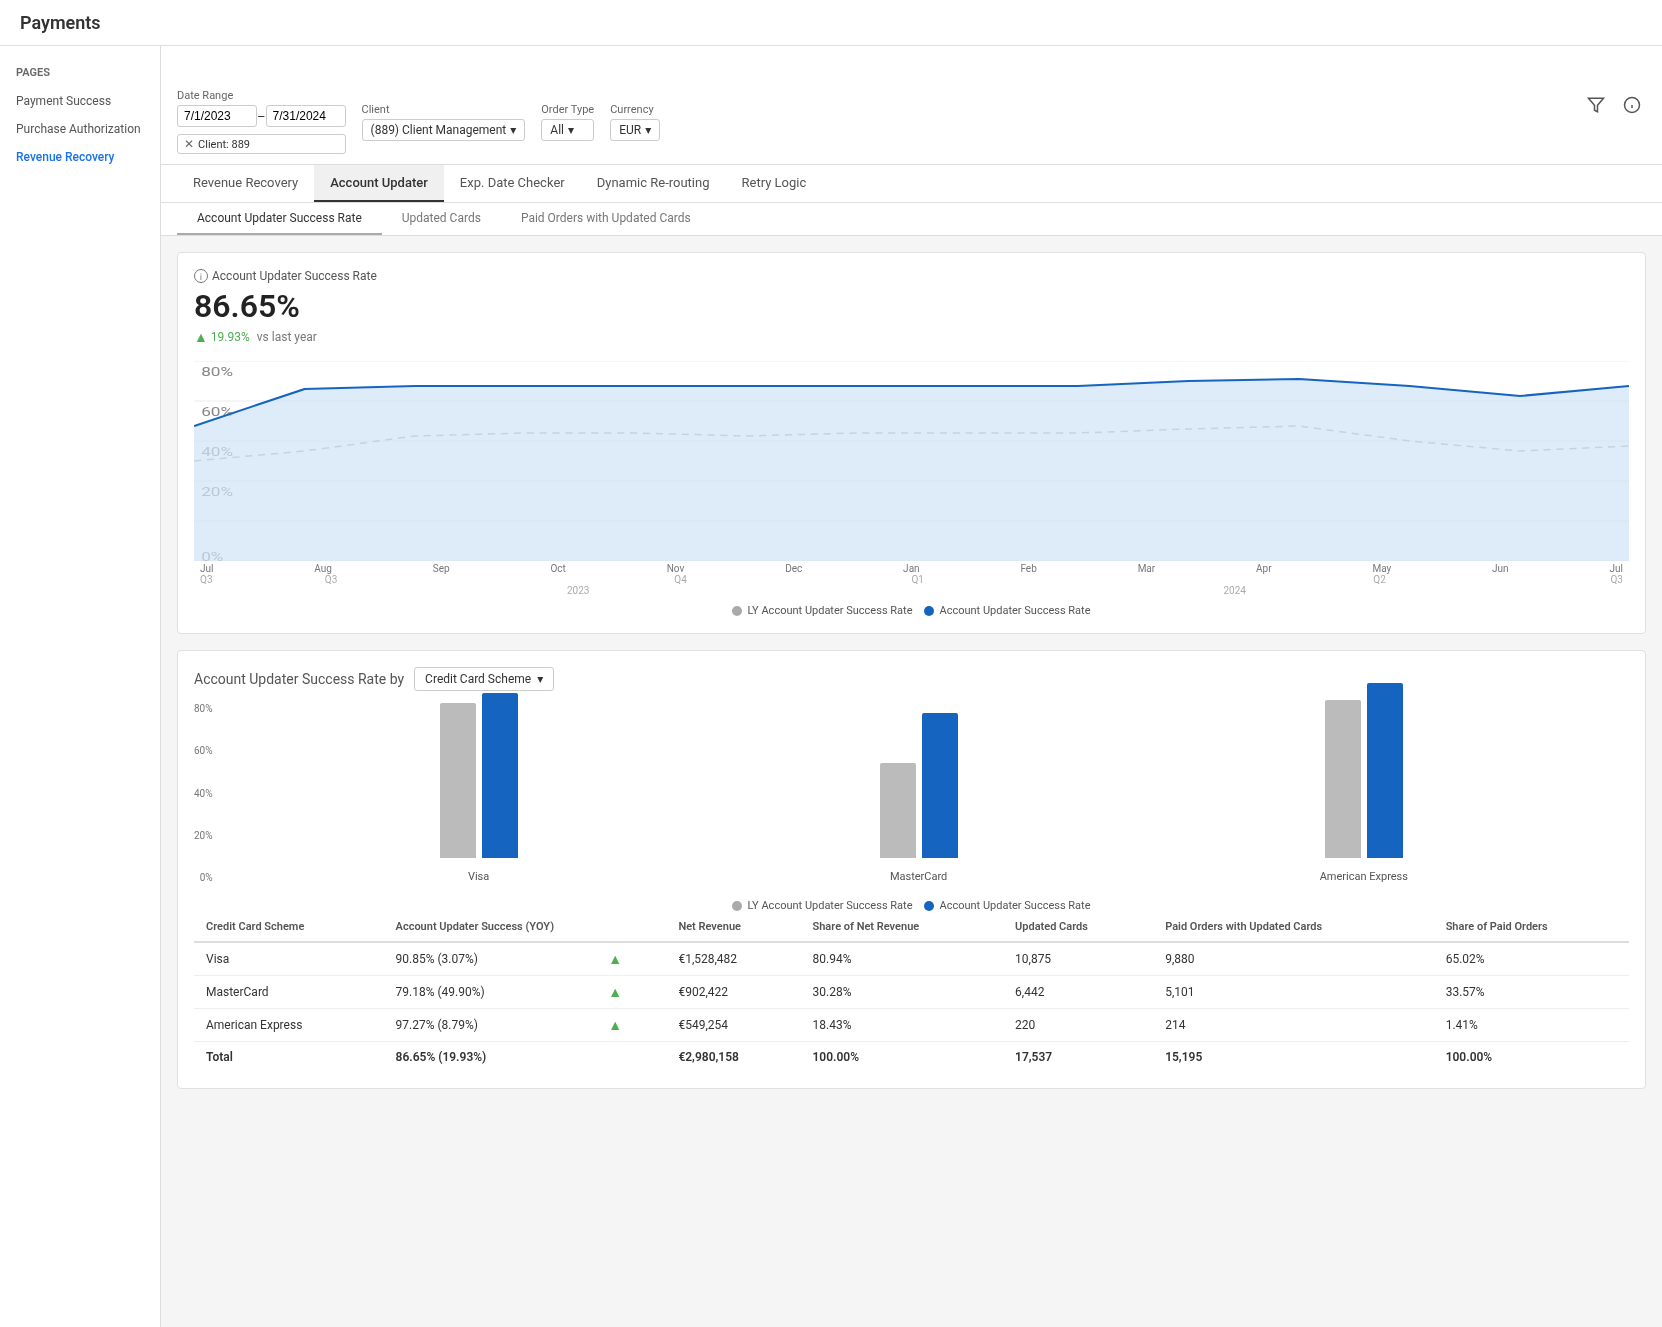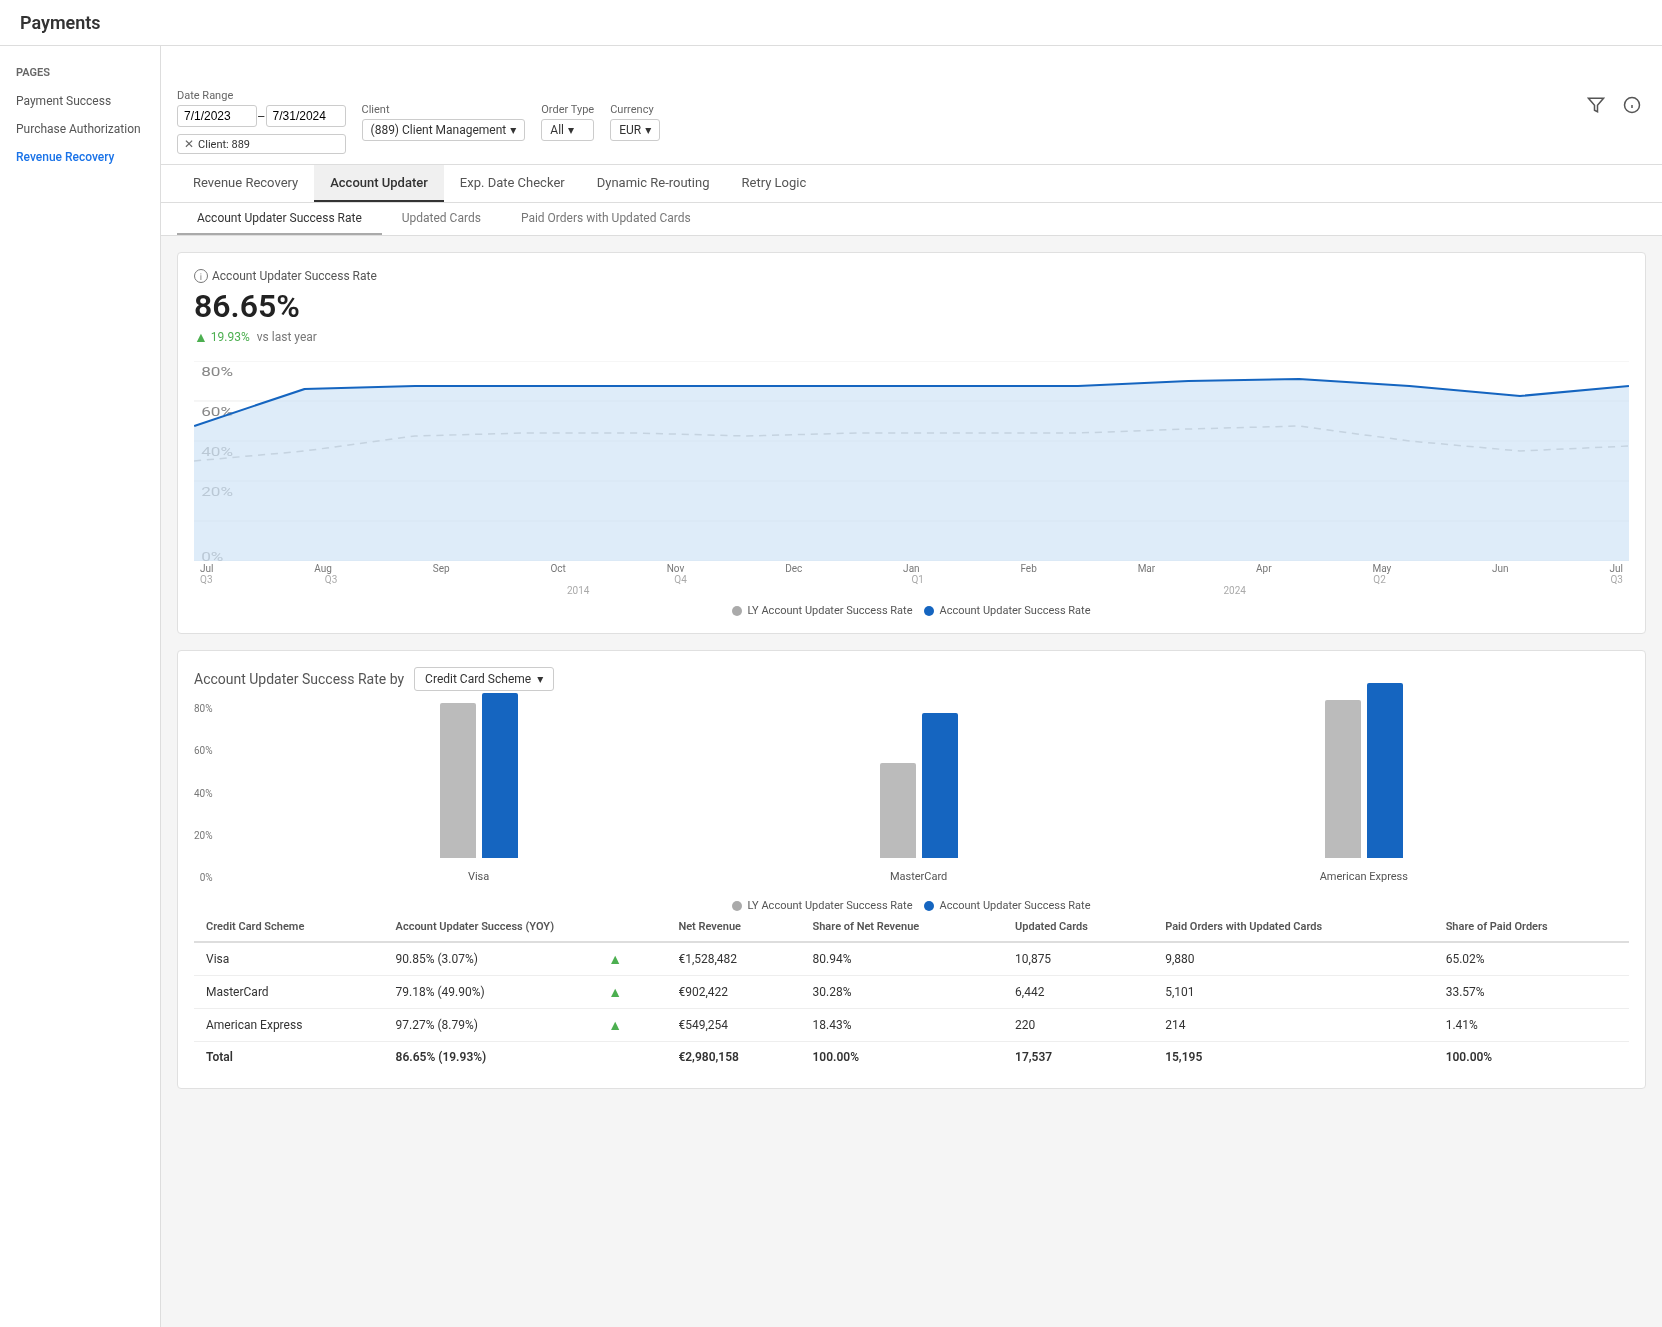--- a/index.html
+++ b/index.html
@@ -207,21 +207,21 @@
               <span></span>
               <span>Q1</span>
               <span></span>
               <span></span>
               <span></span>
               <span>Q2</span>
               <span></span>
               <span>Q3</span>
           </div>
           <div style="display:flex; justify-content:space-around; font-size:10px; color:#aaa; padding:0 6px;">
-            <span style="margin-left:50px;">2014</span>
+            <span style="margin-left:50px;">2023</span>
             <span style="margin-right:60px;">2024</span>
           </div>
 
           <div class="chart-legend">
             <div class="legend-item">
               <div class="legend-dot" style="background:#aaa;"></div>
               <span>LY Account Updater Success Rate</span>
             </div>
             <div class="legend-item">
               <div class="legend-dot" style="background:#1565c0;"></div>

